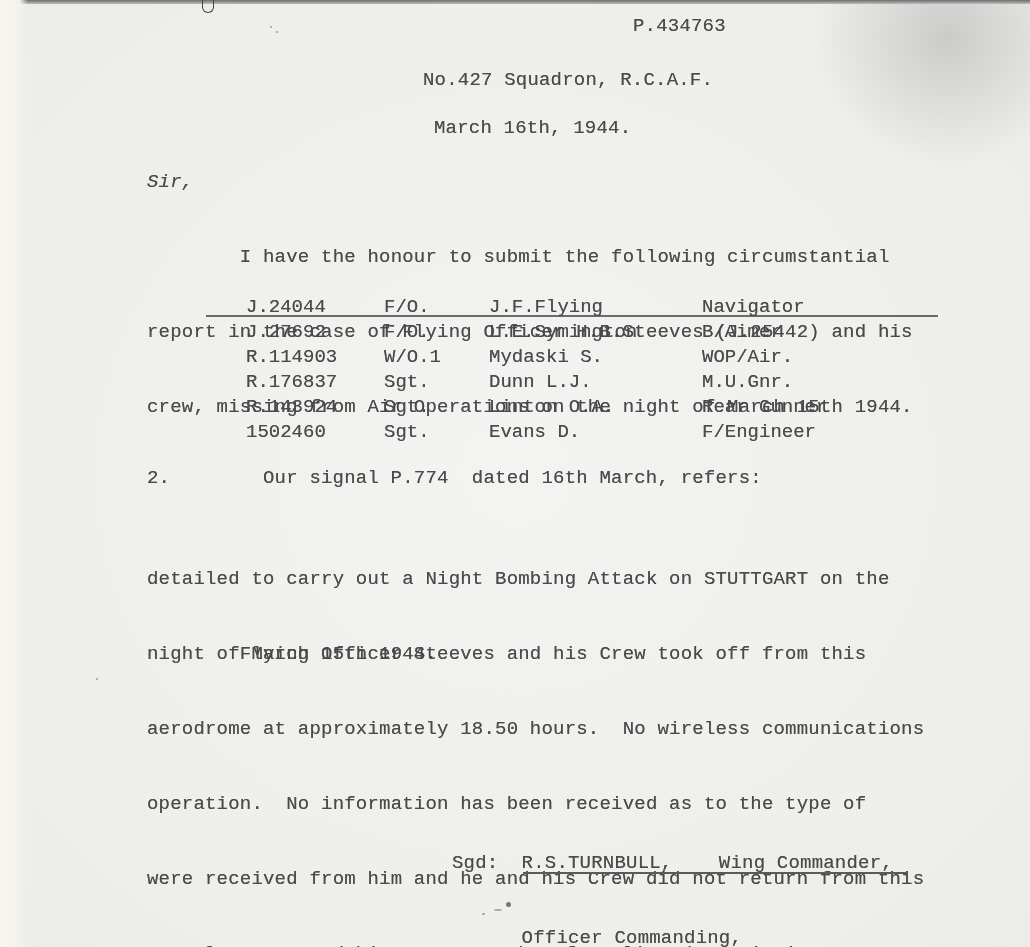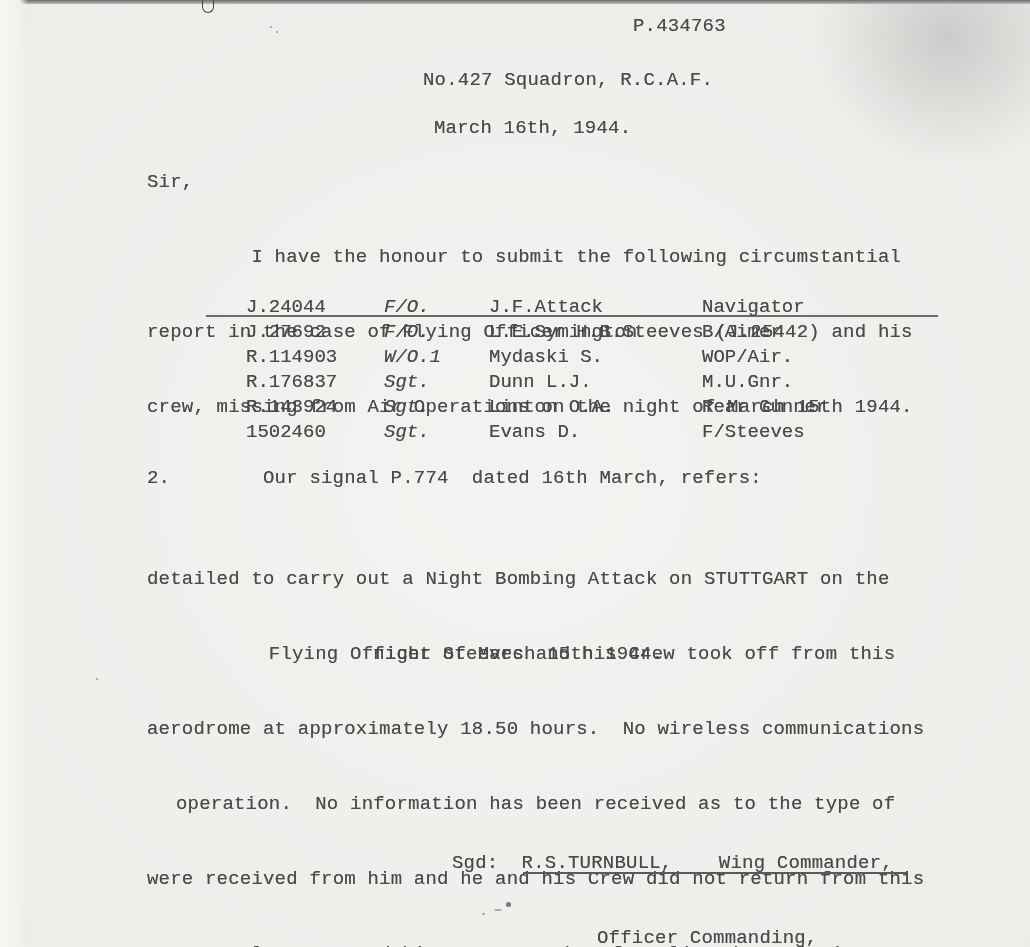--- a/index.html
+++ b/index.html
@@ -52,26 +52,25 @@
       border-top: none;
       border-radius: 0 0 8px 8px;
     }
     .t {
       position: absolute;
       white-space: pre;
       font-size: 19px;
       line-height: 25px;
       letter-spacing: 0.2px;
       text-shadow: 0 0 0.6px rgba(60,60,60,0.6);
-      text-align: center;
     }
     .ref { left: 633px; top: 14px; }
     .squadron { left: 423px; top: 68px; }
     .date { left: 434px; top: 116px; }
-    .salute { left: 147px; top: 170px; }
+    .salute { left: 147px; top: 170px; font-style: italic; }
 
     .para { left: 147px; top: 192px; }
     .para .line { display: block; height: 25px; }
 
     .crew-table {
       position: absolute;
       left: 246px;
       top: 291px;
       font-size: 19px;
       line-height: 25px;
@@ -80,21 +79,21 @@
       position: relative;
       height: 25px;
     }
     .crew-row span {
       position: absolute;
       top: 4px;
       white-space: pre;
       text-shadow: 0 0 0.6px rgba(60,60,60,0.6);
     }
     .col-num { left: 0px; }
-    .col-rank { left: 138px; font-style: italic; }
+    .col-rank { left: 138px; }
     .col-name { left: 243px; }
     .col-role { left: 456px; }
     .rule {
       position: absolute;
       left: 206px;
       top: 315px;
       width: 732px;
       height: 1.5px;
       background: #6a6a6a;
     }
@@ -155,21 +154,21 @@
     <span class="line">report in the case of Flying Officer H.B.Steeves (J.25442) and his</span>
     <span class="line">crew, missing from Air Operations on the night of March 15th 1944.</span>
   </div>
 
   <div class="rule"></div>
 
   <div class="crew-table">
     <div class="crew-row">
       <span class="col-num">J.24044</span>
       <span class="col-rank">F/O.</span>
-      <span class="col-name">J.F.Attack</span>
+      <span class="col-name">J.F.Flying</span>
       <span class="col-role">Navigator</span>
     </div>
     <div class="crew-row">
       <span class="col-num">J.27692</span>
       <span class="col-rank">F/O.</span>
       <span class="col-name">L.E.Symington</span>
       <span class="col-role">B/Aimer</span>
     </div>
     <div class="crew-row">
       <span class="col-num">R.114903</span>
@@ -186,21 +185,21 @@
     <div class="crew-row">
       <span class="col-num">R.143924</span>
       <span class="col-rank">Sgt.</span>
       <span class="col-name">Linton O.A.</span>
       <span class="col-role">Rear Gunner</span>
     </div>
     <div class="crew-row">
       <span class="col-num">1502460</span>
       <span class="col-rank">Sgt.</span>
       <span class="col-name">Evans D.</span>
-      <span class="col-role">F/Steeves</span>
+      <span class="col-role">F/Engineer</span>
     </div>
   </div>
 
   <div class="t p2">2.</div>
   <div class="t p2-text">Our signal P.774  dated 16th March, refers:</div>
 
   <div class="t p3-body">
     <span class="line">detailed to carry out a Night Bombing Attack on STUTTGART on the</span>
     <span class="line">night of March 15th 1944.</span>
   </div>

